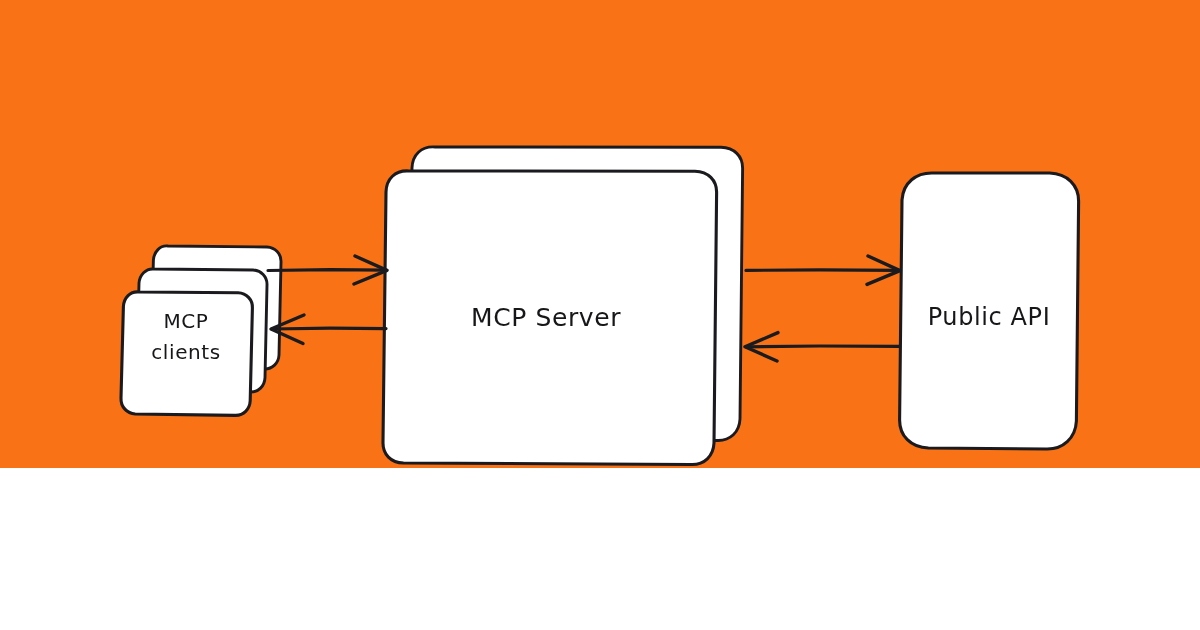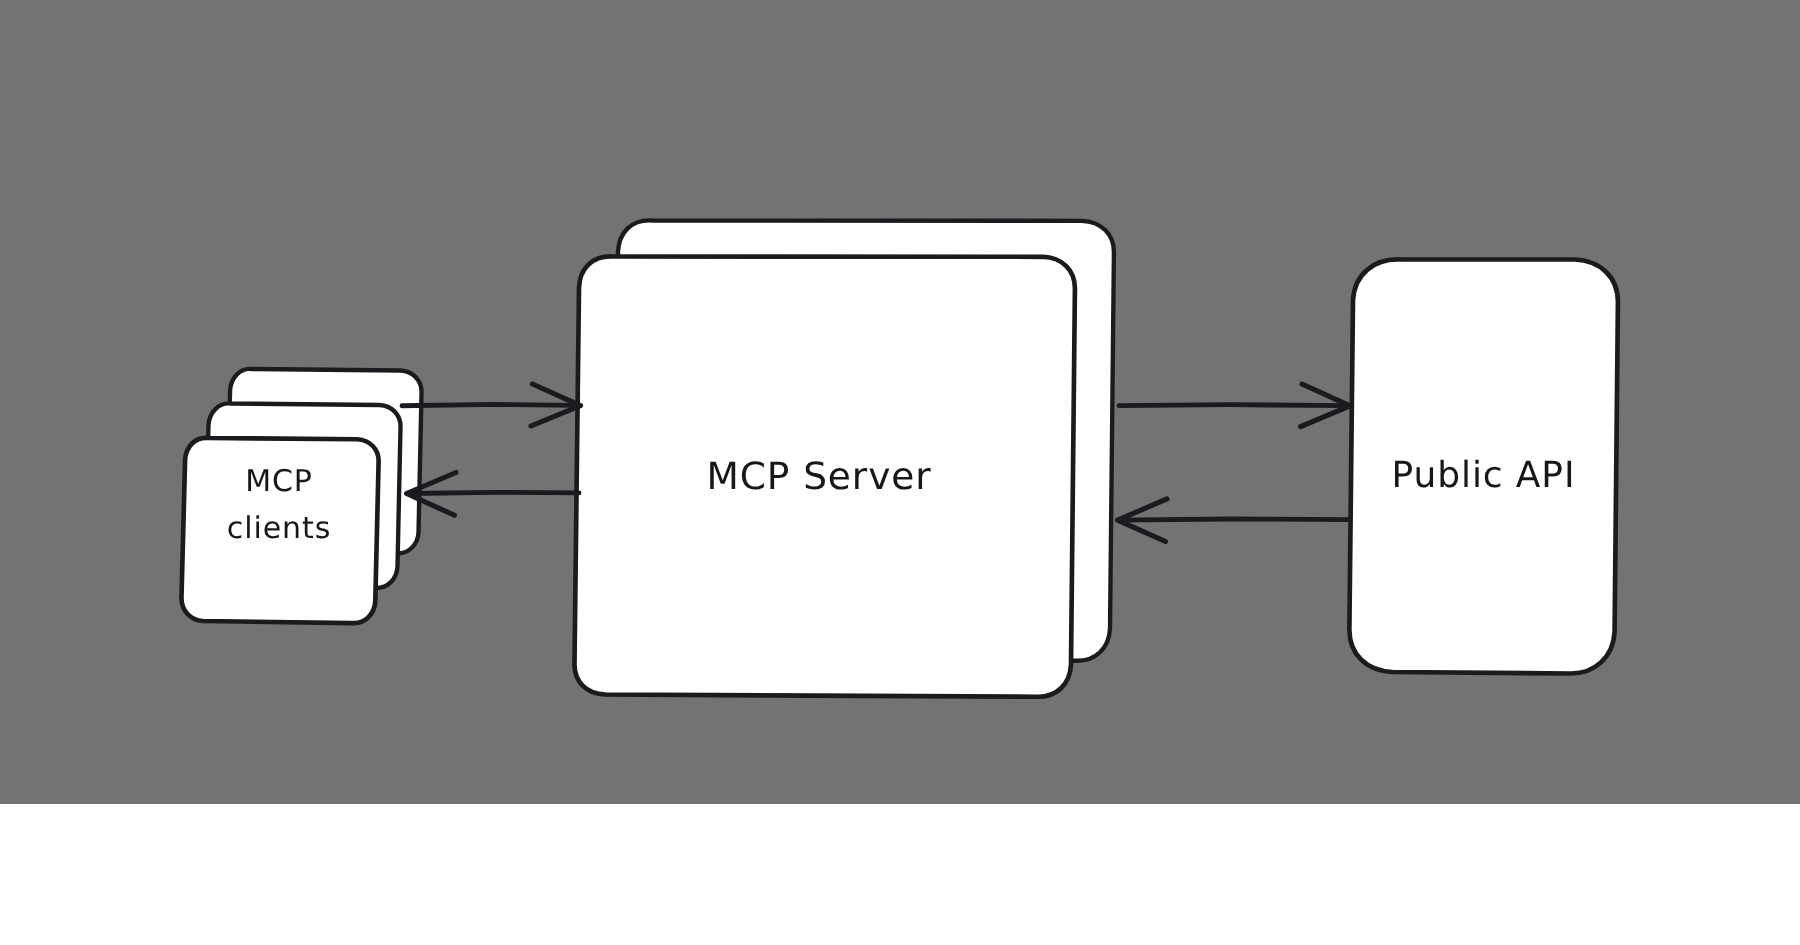--- a/index.html
+++ b/index.html
@@ -9,22 +9,22 @@
   }
   body {
     width: 1200px;
     height: 630px;
     overflow: hidden;
     font-family: "DejaVu Sans", sans-serif;
   }
   #diagram-canvas {
     position: relative;
     width: 1200px;
-    height: 536px;
-    background: #737373;
+    height: 468px;
+    background: #f97316;
   }
   #diagram-svg {
     position: absolute;
     top: 0;
     left: 0;
     width: 1200px;
     height: 630px;
     display: block;
   }
   .node-shape {

